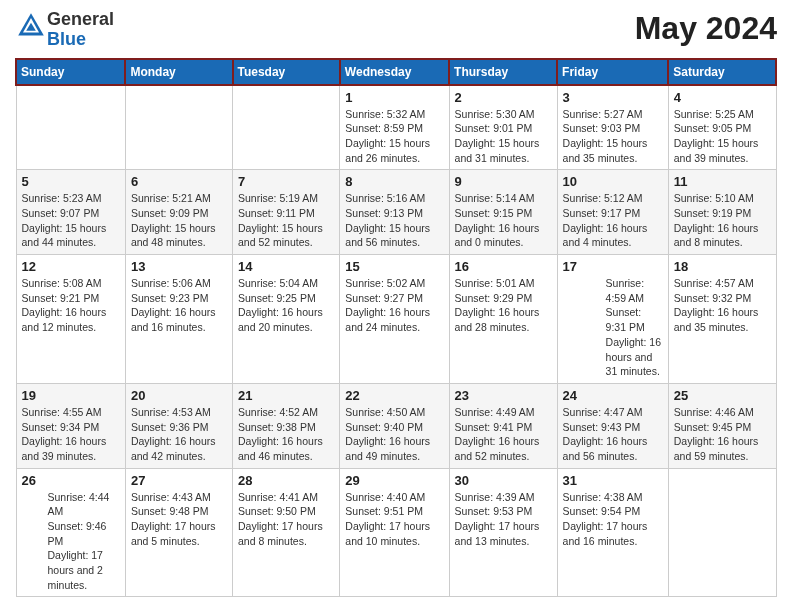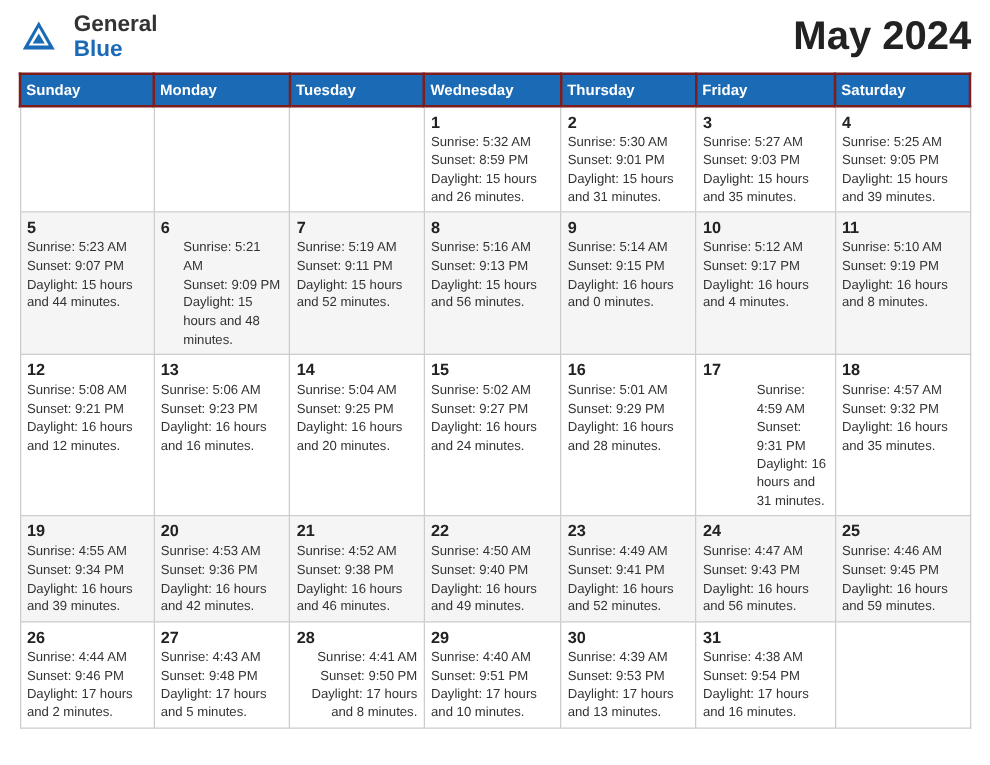--- a/index.html
+++ b/index.html
@@ -11,22 +11,22 @@
       padding: 10px 15px;
     }
     .header {
       display: flex;
       justify-content: space-between;
       align-items: flex-start;
       margin-bottom: 8px;
     }
     .logo {
       display: flex;
-      align-items: center;
-      gap: 12px;
+      align-items: flex-start;
+      gap: 0;
     }
     .logo-text {
       display: flex;
       flex-direction: column;
       line-height: 1.1;
     }
     .logo-general {
       font-size: 18px;
       font-weight: bold;
       color: #333;
@@ -159,21 +159,21 @@
       </tr>
       <tr>
         <td>
           <div class="day-number">5</div>
           <div class="day-info" style="white-space: pre-line;">Sunrise: 5:23 AM
 Sunset: 9:07 PM
 Daylight: 15 hours and 44 minutes.</div>
         </td>
         <td>
           <div class="day-number">6</div>
-          <div class="day-info" style="white-space: pre-line; margin-left: 18px;">Sunrise: 5:21 AM
+          <div class="day-info" style="white-space: pre-line;">Sunrise: 5:21 AM
 Sunset: 9:09 PM
 Daylight: 15 hours and 48 minutes.</div>
         </td>
         <td>
           <div class="day-number">7</div>
           <div class="day-info" style="white-space: pre-line;">Sunrise: 5:19 AM
 Sunset: 9:11 PM
 Daylight: 15 hours and 52 minutes.</div>
         </td>
         <td>
@@ -285,33 +285,33 @@
         <td>
           <div class="day-number">25</div>
           <div class="day-info" style="white-space: pre-line;">Sunrise: 4:46 AM
 Sunset: 9:45 PM
 Daylight: 16 hours and 59 minutes.</div>
         </td>
       </tr>
       <tr>
         <td>
           <div class="day-number">26</div>
-          <div class="day-info" style="white-space: pre-line;">Sunrise: 4:44 AM
+          <div class="day-info" style="white-space: pre-line; margin-left: 26px;">Sunrise: 4:44 AM
 Sunset: 9:46 PM
 Daylight: 17 hours and 2 minutes.</div>
         </td>
         <td>
           <div class="day-number">27</div>
           <div class="day-info" style="white-space: pre-line;">Sunrise: 4:43 AM
 Sunset: 9:48 PM
 Daylight: 17 hours and 5 minutes.</div>
         </td>
         <td>
           <div class="day-number">28</div>
-          <div class="day-info" style="white-space: pre-line; text-align: right;">Sunrise: 4:41 AM
+          <div class="day-info" style="white-space: pre-line;">Sunrise: 4:41 AM
 Sunset: 9:50 PM
 Daylight: 17 hours and 8 minutes.</div>
         </td>
         <td>
           <div class="day-number">29</div>
           <div class="day-info" style="white-space: pre-line;">Sunrise: 4:40 AM
 Sunset: 9:51 PM
 Daylight: 17 hours and 10 minutes.</div>
         </td>
         <td>

